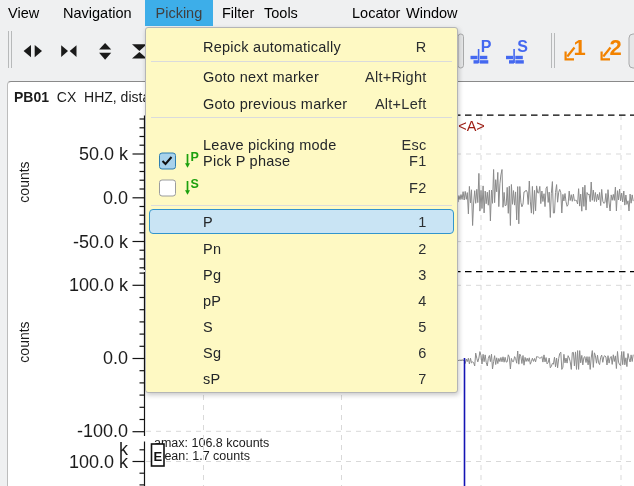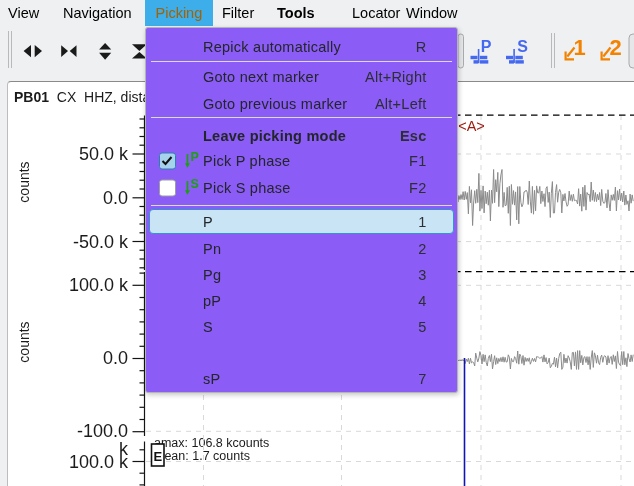--- a/index.html
+++ b/index.html
@@ -9,43 +9,43 @@
 #menubar { position:absolute; left:0; top:0; width:634px; height:26px; background:#eff0f1; }
 .mi { position:absolute; top:0; height:26px; line-height:27px; font-size:14.5px; color:#000000; }
 #panel { position:absolute; left:7px; top:81px; width:627px; height:405px;
   background:#ffffff; border-top:1px solid #8a8a8a; border-left:1px solid #bcbcbc;
   border-top-left-radius:4px; }
 .ylab { position:absolute; width:62px; text-align:right; font-size:18px; color:#1b1b1b;
   height:18px; line-height:18px; }
 .vert { position:absolute; font-size:14px; color:#1b1b1b; transform:rotate(-90deg);
   transform-origin:center center; width:44px; text-align:center; height:16px; line-height:16px;}
 #popup { position:absolute; left:145px; top:26.5px; width:312.5px; height:366.5px;
-  background:#8b5cf6; border:1px solid #b4b5b6; border-radius:3px;
+  background:#fef9c3; border:1px solid #b4b5b6; border-radius:3px;
   box-shadow:1px 2px 5px rgba(0,0,0,0.22); }
 .mitem { position:absolute; left:0; width:100%; height:27px; }
 .mtext { position:absolute; left:57px; top:50%; transform:translateY(-50%);
   font-size:14.5px; letter-spacing:0.25px; color:#232629; white-space:nowrap; }
 .msc { position:absolute; right:30px; top:50%; transform:translateY(-50%);
   font-size:14.5px; letter-spacing:0.25px; color:#2c2f31; }
 .msep { position:absolute; left:5px; right:5px; height:1px; background:#dadbdc; }
 .cb { position:absolute; left:13px; top:50%; transform:translateY(-50%);
   width:17px; height:17px; border-radius:3px; }
 .cb.on { background:#a7d2ec; border:1.5px solid #2e7fb1; }
 .cb.off { background:#ffffff; border:1.5px solid #9b9d9e; }
 </style>
 </head>
 <body>
 
 <div id="menubar"></div>
 <div class="abs" style="left:145px; top:0; width:68px; height:26px; background:#3daee9;"></div>
 <span class="mi" style="left:8px;">View</span>
 <span class="mi" style="left:63px;">Navigation</span>
-<span class="mi" style="left:155.5px; color:#a16207;">Picking</span>
+<span class="mi" style="left:155.5px; color:#404040;">Picking</span>
 <span class="mi" style="left:222px;">Filter</span>
-<span class="mi" style="left:277px;font-weight:bold;">Tools</span>
+<span class="mi" style="left:264px;">Tools</span>
 <span class="mi" style="left:336px;margin-left:16px;">Locator</span>
 <span class="mi" style="left:406px;">Window</span>
 
 <div id="panel"></div>
 <div class="abs" style="left:14px; top:88.5px; font-size:14px; color:#1b1b1b; white-space:nowrap;">
   <b>PB01</b>&nbsp; CX&nbsp; HHZ, distance</div>
 
 <div class="vert" style="left:2px; top:174px;">counts</div>
 <div class="vert" style="left:2px; top:334px;">counts</div>
 
@@ -187,21 +187,21 @@
   <div class="msep" style="top:33px;"></div>
   <div class="mitem" style="top:63px;">
       <span class="mtext">Goto previous marker</span>
       <span class="msc">Alt+Left</span>
     </div>
   <div class="mitem" style="top:36px;">
       <span class="mtext">Goto next marker</span>
       <span class="msc">Alt+Right</span>
     </div>
   <div class="msep" style="top:89px;"></div>
-  <div class="mitem" style="top:95px;font-weight:bold;">
+  <div class="mitem" style="top:104px;">
       <span class="mtext">Leave picking mode</span>
       <span class="msc">Esc</span>
     </div>
   <div class="mitem" style="top:119.5px;">
     <div class="cb on">
         <svg width="14" height="14" viewBox="0 0 14 14" style="position:absolute;left:0;top:0;">
           <path d="M 2.5 7.5 L 5.5 10.5 L 11.5 3.5" fill="none" stroke="#111" stroke-width="2"></path>
         </svg>
       </div>
     <svg style="position:absolute; left:38px; top:4px;" width="20" height="20" viewBox="0 0 20 20">
@@ -212,21 +212,20 @@
     <span class="mtext">Pick P phase</span>
       <span class="msc">F1</span>
     </div>
   <div class="mitem" style="top:146.5px;">
     <div class="cb off"></div>
     <svg style="position:absolute; left:38px; top:4px;" width="20" height="20" viewBox="0 0 20 20">
       <line x1="3.5" y1="3" x2="3.5" y2="13.5" stroke="#1ca00e" stroke-width="1.7"></line>
       <polygon points="1,12.2 6,12.2 3.5,16.8" fill="#1ca00e"></polygon>
       <text x="6.5" y="9.5" font-size="12.5" font-weight="bold" fill="#1ca00e" font-family="Liberation Sans">S</text>
     </svg>
-    <span class="mtext">Pick S phase</span>
       <span class="msc">F2</span>
     </div>
   <div class="msep" style="top:177px;"></div>
   <div class="abs" style="left:3px; top:181.5px; width:305px; height:25px; background:#c9e4f4;
     border:1.5px solid #3295cd; border-radius:4px;"></div>
   <div class="mitem" style="top:180.5px;">
       <span class="mtext">P</span>
       <span class="msc">1</span>
     </div>
   <div class="mitem" style="top:207.5px;">
@@ -238,17 +237,21 @@
       <span class="msc">3</span>
     </div>
   <div class="mitem" style="top:259.5px;">
       <span class="mtext">pP</span>
       <span class="msc">4</span>
     </div>
   <div class="mitem" style="top:285.5px;">
       <span class="mtext">S</span>
       <span class="msc">5</span>
     </div>
+  <div class="mitem" style="top:311.5px;">
+      <span class="mtext">Sg</span>
+      <span class="msc">6</span>
+    </div>
   <div class="mitem" style="top:337.5px;">
       <span class="mtext">sP</span>
       <span class="msc">7</span>
     </div>
 </div>
 
 </body></html>

